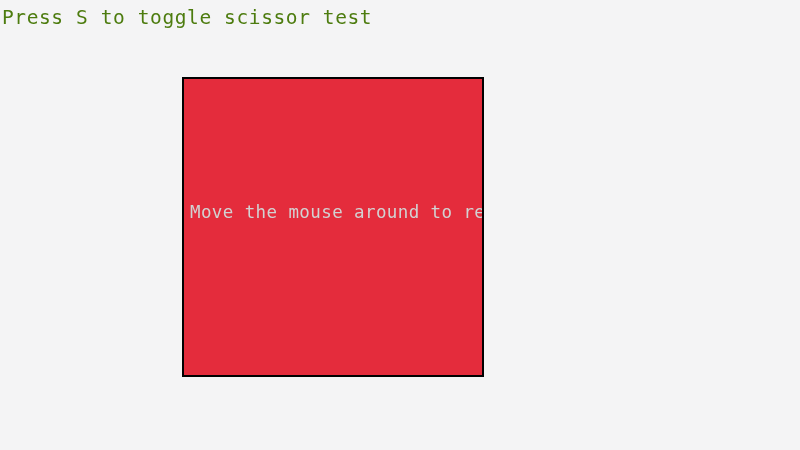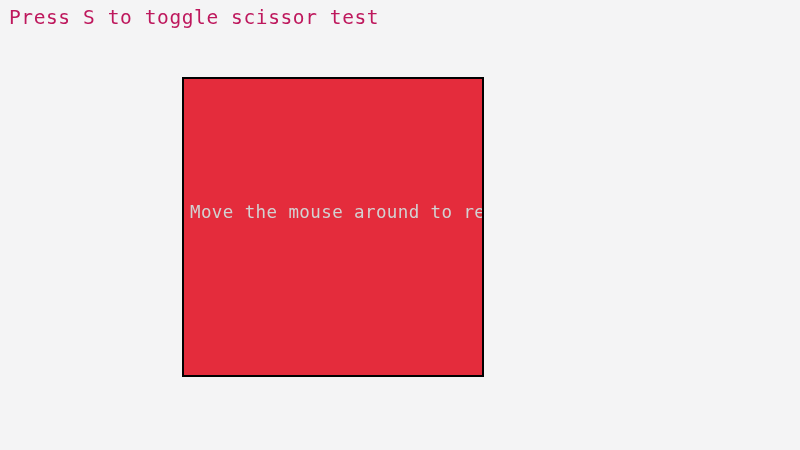--- a/index.html
+++ b/index.html
@@ -19,27 +19,27 @@
     position: relative;
     width: 800px;
     height: 450px;
     background: #f4f4f5;
     overflow: hidden;
   }
 
   
   #hint-text {
     position: absolute;
-    left: 9px;
+    left: 2px;
     top: 6px;
     font-family: "DejaVu Sans Mono", monospace;
     font-size: 19.5px;
     line-height: 24px;
     letter-spacing: 0.6px;
-    color: #be185d;
+    color: #4d7c0f;
     white-space: nowrap;
     -webkit-font-smoothing: none;
     font-weight: 400;
   }
 
   
   #scissor-box {
     position: absolute;
     left: 182px;
     top: 77px;

